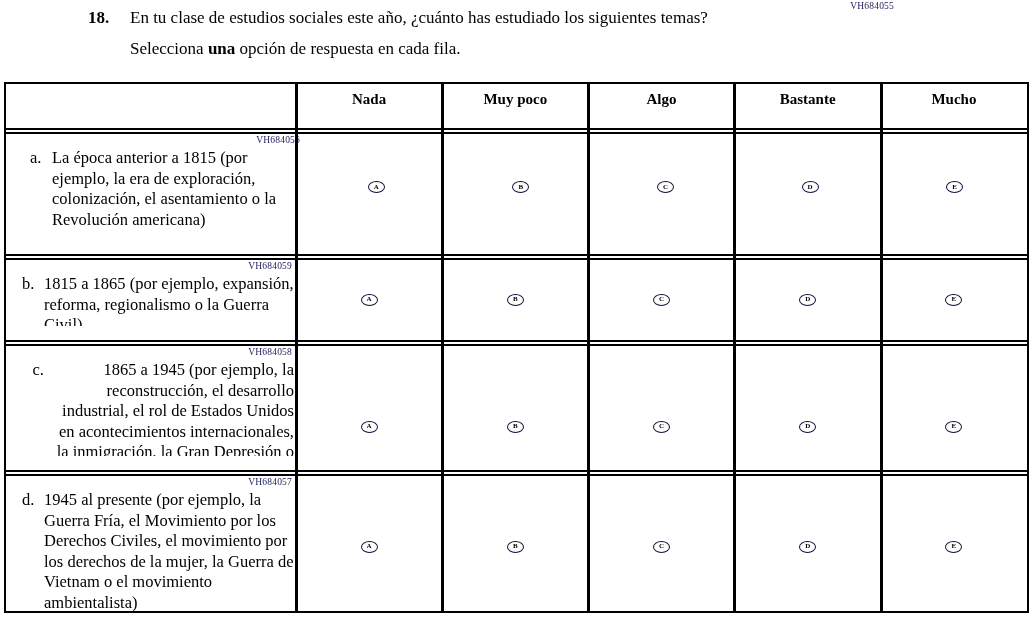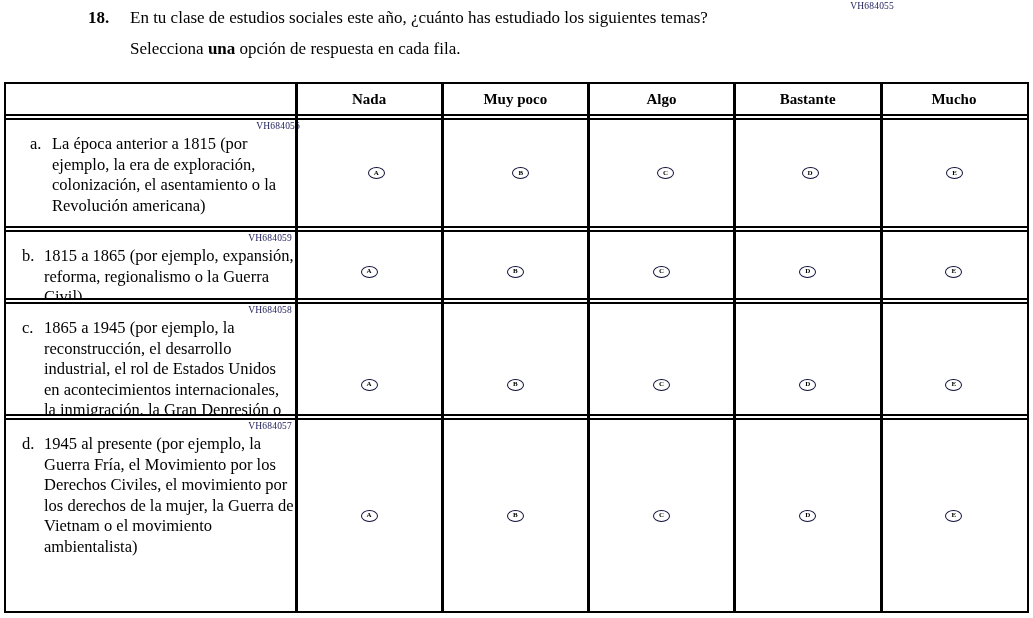--- a/index.html
+++ b/index.html
@@ -31,21 +31,21 @@
   .qtext { font-size: 17px; line-height: 20px; }
   .qinstr { font-size: 17px; line-height: 20px; margin-top: 11px; }
   .qinstr b { font-weight: bold; }
 
   
   .qtable {
     position: absolute; left: 4px; top: 82px;
     width: 1025px; height: 531px;
     border: 2px solid #000;
     box-sizing: border-box;
-    display: flex; flex-direction: column;
+    display: flex; flex-direction: column; gap: 14px;
   }
   .vline {
     position: absolute; top: 0; bottom: 0; width: 3px;
     background: #000; z-index: 3;
   }
   .v1 { left: 288.5px; } .v2 { left: 434.5px; } .v3 { left: 581px; }
   .v4 { left: 727px; }   .v5 { left: 873.5px; }
 
   .trow, .thead {
     display: grid;
@@ -54,21 +54,21 @@
     position: relative;
   }
   .thead { height: 30px; }
   .thead .hcell {
     display: flex; align-items: center; justify-content: center;
     font-weight: bold; font-size: 15px;
   }
   .trow { border-top: 6px double #000; overflow: hidden; }
   .row-a { height: 112px; padding-left: 8px; }
   .row-b { height: 72px; }
-  .row-c { height: 116px; }
+  .row-c { height: 116px; text-align: right; }
   .row-d { flex: 1; }
 
   .stem {
     position: relative;
     padding: 14px 2px 4px 16px;
     box-sizing: border-box;
   }
   .stem .code {
     position: absolute; top: 1px; right: 4px;
     font-size: 9.5px; color: #23235f;

